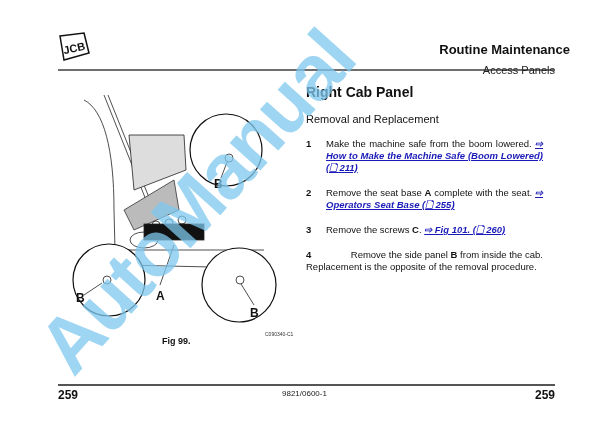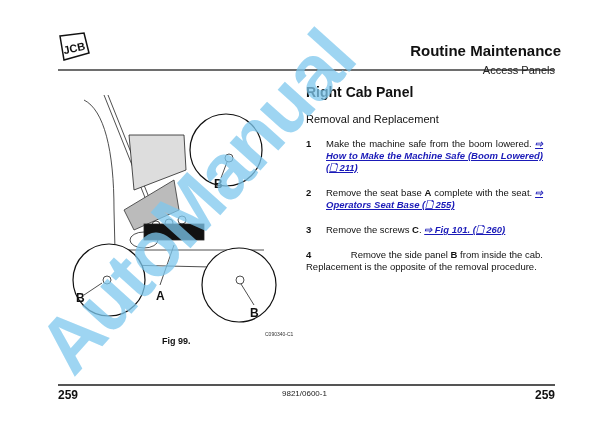--- a/index.html
+++ b/index.html
@@ -1,20 +1,20 @@
 <!DOCTYPE html>
 <html><head>
 <meta charset="utf-8">
 <style>
   html, body { margin:0; padding:0; }
   body { width:612px; height:432px; background:#fff; position:relative; overflow:hidden;
          font-family:"Liberation Sans", sans-serif; color:#111; }
   .abs { position:absolute; }
   .logo { left:58px; top:32px; width:32px; height:30px; }
-  .hdr-title { right:51px; top:42px; font-size:15px; font-weight:bold; }
+  .hdr-title { right:42px; top:42px; font-size:13px; font-weight:bold; }
   .hdr-rule { left:58px; top:69px; width:497px; height:2px; background:#6e6e6e; }
   .hdr-sub { right:57px; top:64px; font-size:11px; color:#222; }
   .content { left:306px; top:84px; width:237px; }
   h1 { margin:0; font-size:14px; font-weight:bold; }
   h2 { margin:13px 0 0 0; font-size:11px; font-weight:normal; }
   h3 { margin:13px 0 0 0; font-size:9.5px; font-weight:bold; }
   .step { display:flex; margin-top:13px; font-size:9.5px; line-height:12px; }
   .step .num { width:20px; flex:none; font-weight:bold; }
   .step .txt { flex:1; text-align:justify; }
   a.link { color:#1a1ab8; font-style:italic; font-weight:bold; text-decoration:underline; }

